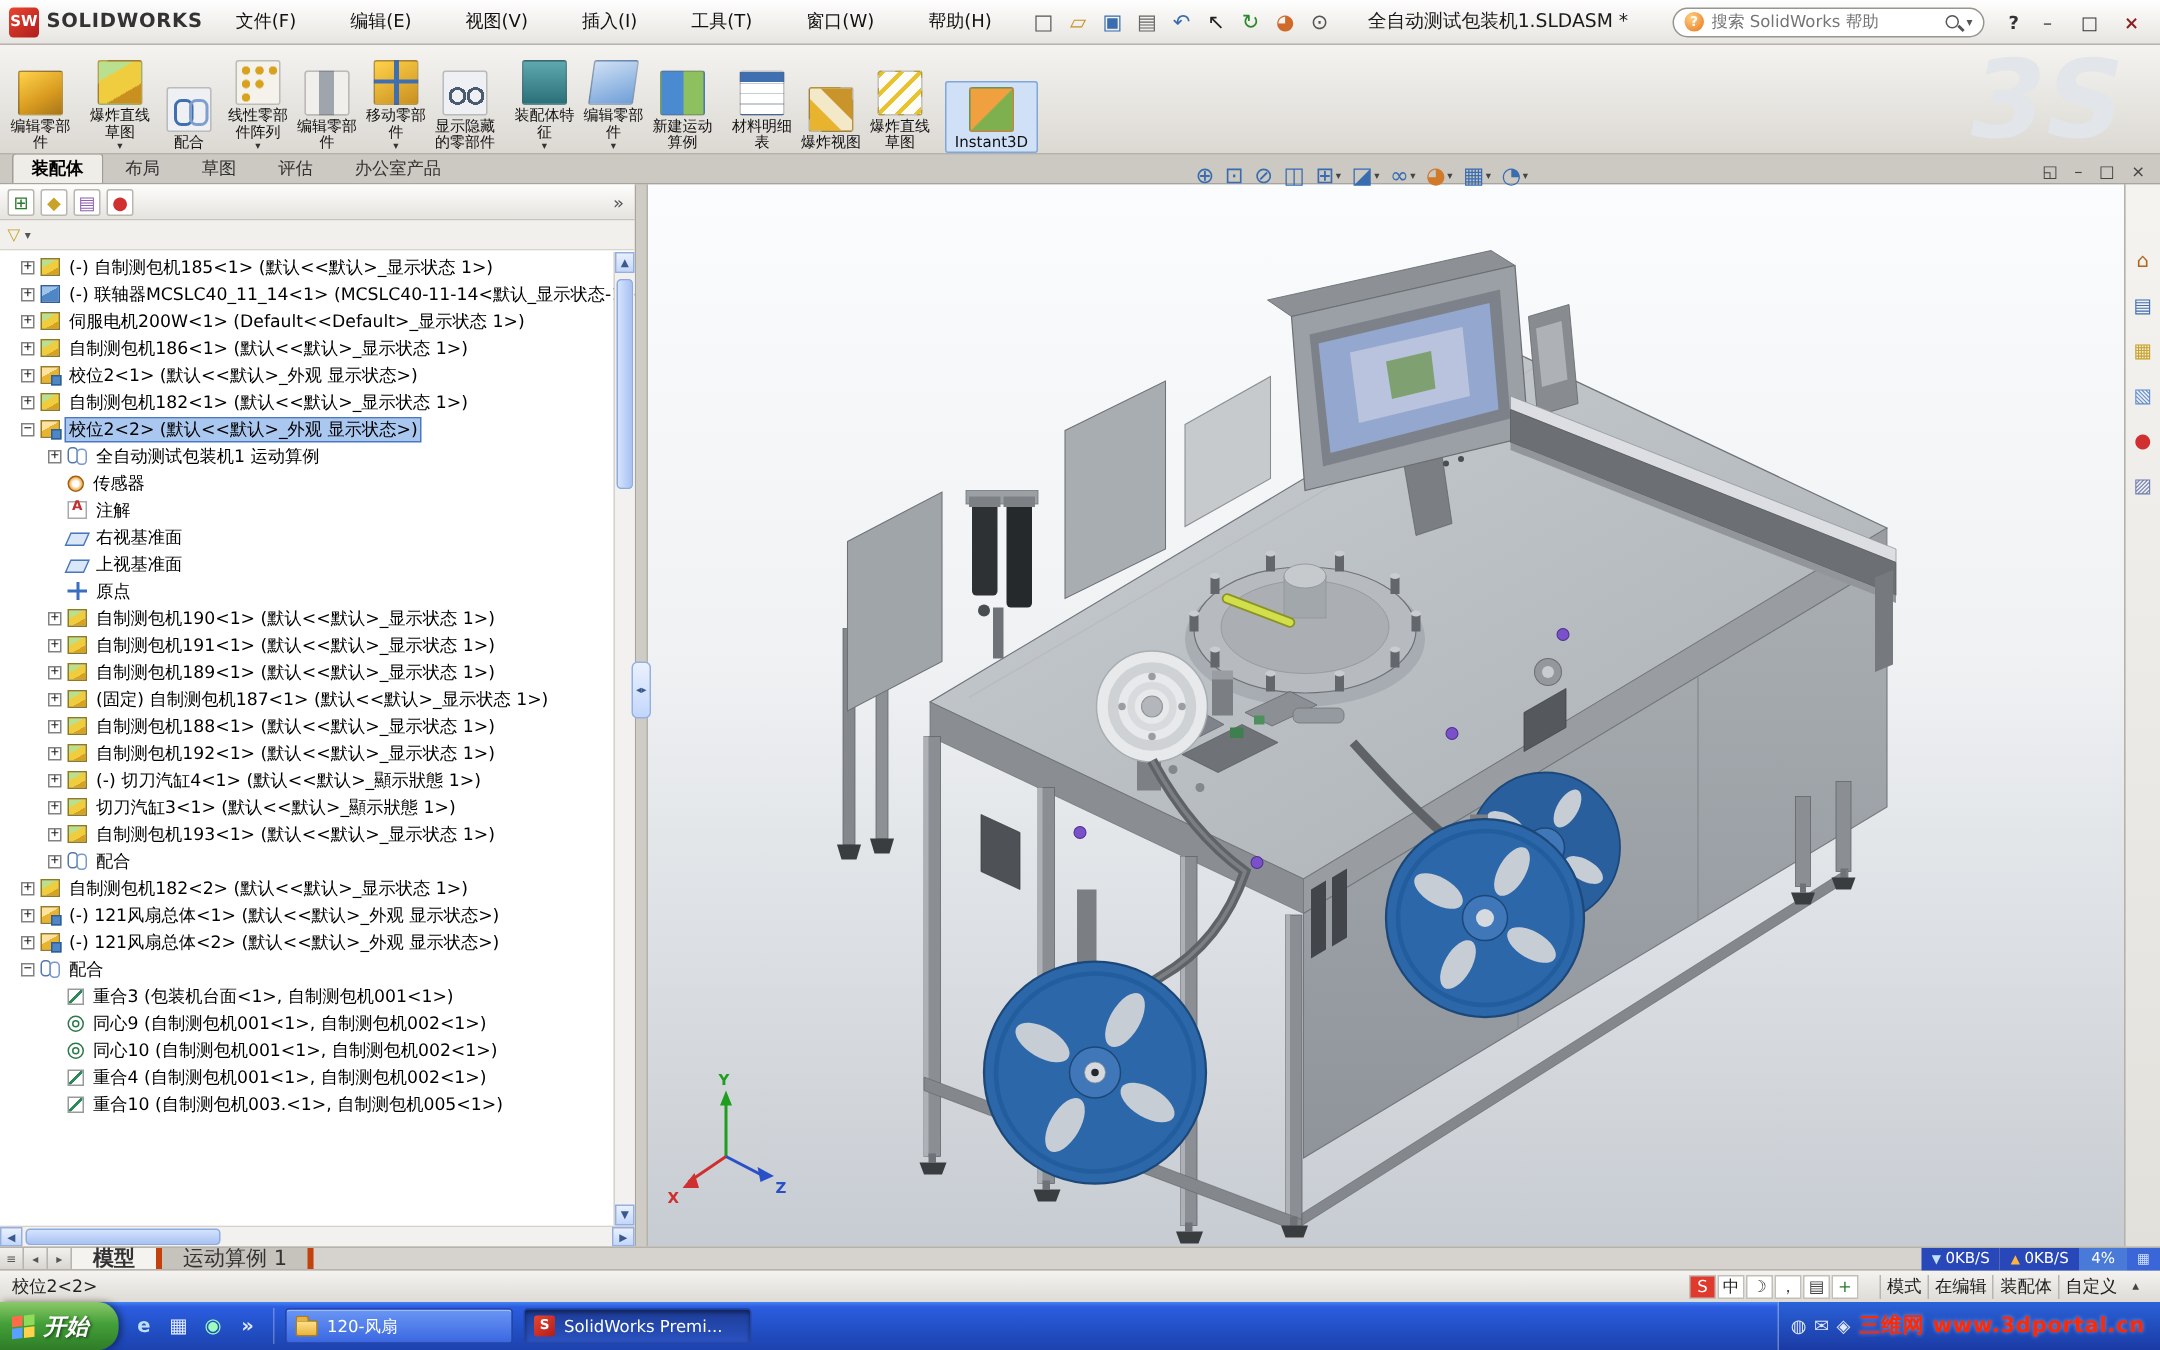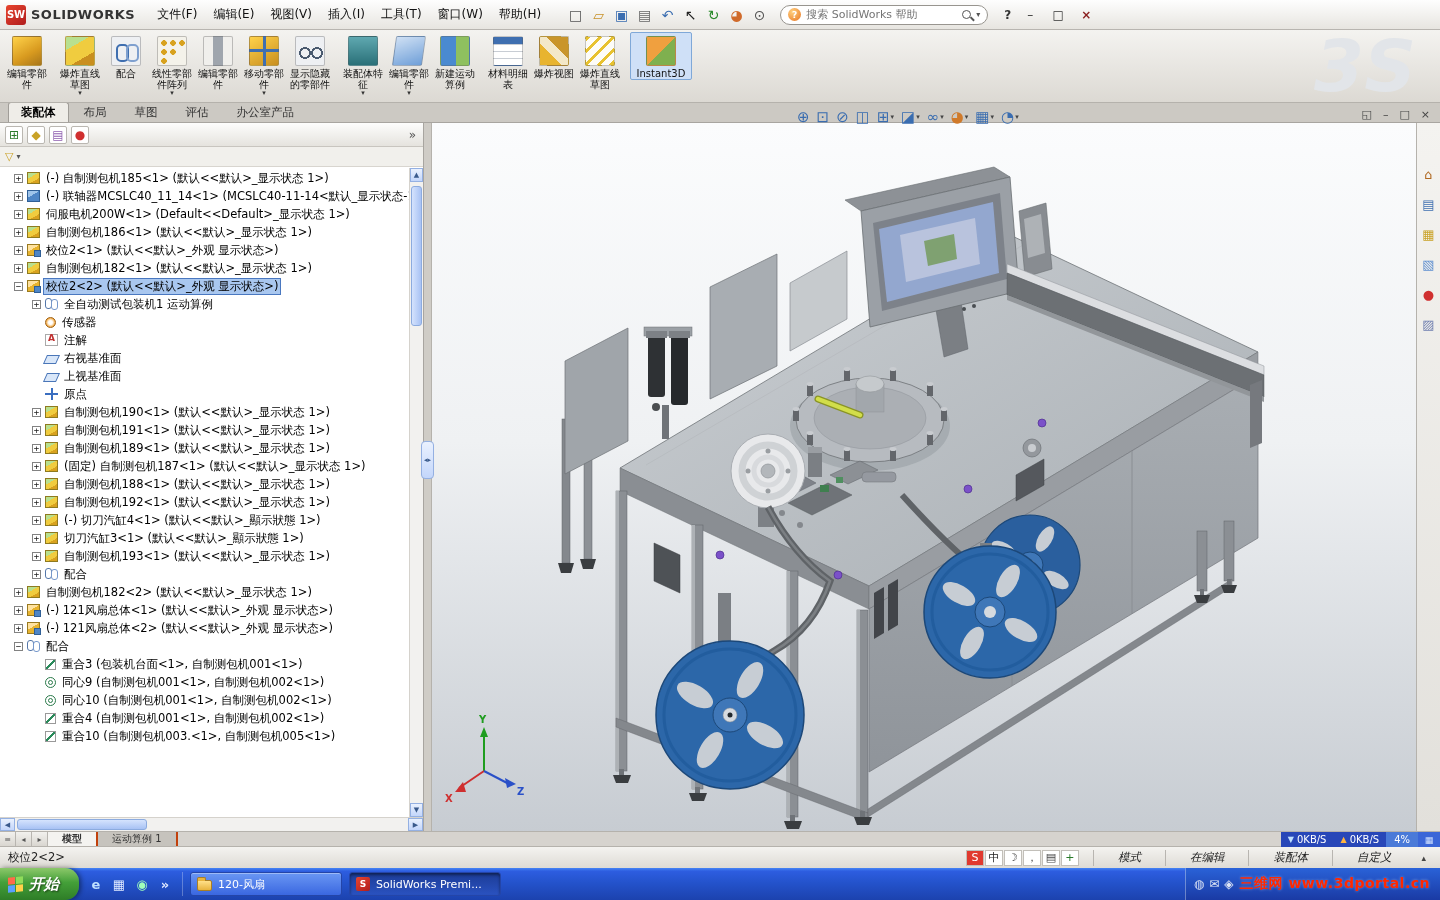--- a/index.html
+++ b/index.html
@@ -5,39 +5,39 @@
 *{margin:0;padding:0;box-sizing:border-box;}
 html,body{width:1440px;height:900px;overflow:hidden;}
 body{font-family:"DejaVu Sans","Liberation Sans",sans-serif;font-size:12px;}
 #app{position:relative;width:1440px;height:900px;background:#d6d3ce;overflow:hidden;}
 
 
 .titlebar{height:30px;background:linear-gradient(#fefefe,#e7e5e0);border-bottom:1px solid #b8b5b0;display:flex;align-items:center;padding:0 6px;gap:2px;}
 .sw-logo{display:flex;align-items:center;gap:5px;margin-right:12px;}
 .sw-badge{width:20px;height:20px;border-radius:3px;background:linear-gradient(140deg,#e8452f,#b01d1d);color:#fff;font-weight:bold;font-size:10px;display:flex;align-items:center;justify-content:center;}
 .sw-text{font-weight:bold;font-size:13px;color:#333;letter-spacing:.5px;}
-.menubar{display:flex;}
+.menubar{display:flex;gap:20px;}
 .menu-item{padding:4px 8px;color:#111;cursor:default;}
 .quickbar{display:flex;align-items:center;gap:2px;margin-left:14px;}
 .q-icon{width:21px;height:20px;display:flex;align-items:center;justify-content:center;font-size:14px;border-radius:2px;}
 .doc-title{flex:1;text-align:center;font-size:12.5px;color:#1a1a1a;white-space:nowrap;overflow:hidden;}
 .searchbox{width:208px;height:20px;border:1px solid #98958f;border-radius:10px;background:#fff;display:flex;align-items:center;padding:0 7px;gap:5px;margin:0 8px;}
 .search-badge{width:13px;height:13px;border-radius:50%;background:radial-gradient(circle at 35% 30%,#ffd07f,#e8741f);color:#fff;font-size:9px;font-weight:bold;display:flex;align-items:center;justify-content:center;flex:none;}
 .search-input{border:none;outline:none;flex:1;font-size:11px;color:#777;background:transparent;min-width:0;font-family:inherit;}
 .search-mag{width:9px;height:9px;border:1.5px solid #555;border-radius:50%;position:relative;flex:none;}
 .search-mag::after{content:"";position:absolute;left:7px;top:7px;width:5px;height:1.5px;background:#555;transform:rotate(45deg);}
 .search-drop{font-size:8px;color:#555;}
 .help-btn{padding:0 6px;color:#333;font-weight:bold;}
 .win-controls{display:flex;gap:6px;padding-right:2px;}
 .win-btn{width:22px;height:18px;display:flex;align-items:center;justify-content:center;color:#333;font-size:12px;}
 .win-btn[data-name="close-button"]{color:#8a1f1f;font-weight:bold;}
 
 
 .ribbon{height:73px;background:linear-gradient(#f4f3f0,#dcd9d3);border-bottom:1px solid #b5b2ac;position:relative;display:flex;padding:2px 4px 0 4px;}
-.ribbon-buttons{display:flex;align-items:flex-start;z-index:1;}
+.ribbon-buttons{display:flex;align-items:flex-end;z-index:1;}
 .rbtn{width:46px;display:flex;flex-direction:column;align-items:center;padding-top:3px;position:relative;border:1px solid transparent;border-radius:2px;}
 .rbtn.active{background:#cfe0f7;border-color:#7fa8d8;}
 .rbtn.wide{width:62px;}
 .ric{width:30px;height:30px;border-radius:2px;border:1px solid rgba(90,90,90,.35);flex:none;}
 .rlabel{font-size:10px;line-height:11px;text-align:center;color:#111;margin-top:2px;}
 .rdrop{font-size:7px;color:#333;line-height:7px;}
 .rsep{width:1px;background:#b0ada7;margin:4px 3px;}
 .brand-watermark{position:absolute;right:24px;top:-6px;font-size:72px;font-style:italic;font-weight:bold;color:#e2e5e9;z-index:0;user-select:none;}
 
 [data-icon="edit-component-icon"]{background:linear-gradient(150deg,#ffd24a,#d89a1f 60%,#a8761a);}
@@ -120,36 +120,36 @@
 .hud-drop{font-size:7px;color:#444;margin-left:1px;}
 .doc-controls{position:absolute;right:10px;top:108px;display:flex;gap:11px;z-index:6;}
 .doc-btn{font-size:11px;color:#444;line-height:14px;}
 
 .task-pane{width:24px;background:linear-gradient(#f4f3f0,#e2e0db);border-left:1px solid #b5b2ac;display:flex;flex-direction:column;align-items:center;padding-top:42px;gap:12px;flex:none;}
 .tp-icon{width:18px;height:18px;display:flex;align-items:center;justify-content:center;font-size:13px;}
 
 
 .bottom-bar{height:15px;background:#d6d3ce;border-top:1px solid #b5b2ac;display:flex;align-items:stretch;position:relative;}
 .bnav{width:16px;border-right:1px solid #b8b5b0;background:linear-gradient(#f2f1ee,#d9d6d0);font-size:8px;display:flex;align-items:center;justify-content:center;color:#555;}
-.btab{padding:0 14px;font-size:10px;display:flex;align-items:center;border-right:2px solid #c2410c;background:#c6c3bd;color:#333;}
+.btab{padding:0 14px;font-size:14px;display:flex;align-items:center;border-right:4px solid #c2410c;background:#c6c3bd;color:#333;}
 .btab.active{background:#f4f3f0;font-weight:bold;}
 .net-monitor{position:absolute;right:0;top:0;height:15px;display:flex;align-items:center;font-size:10px;color:#fff;}
 .net-seg{background:#2847b8;height:15px;display:flex;align-items:center;gap:3px;padding:0 7px;}
 .net-down-arrow{color:#bfe0ff;font-size:8px;}
 .net-up-arrow{color:#ffb43f;font-size:8px;}
 .net-pct{background:#4a7ad8;height:15px;display:flex;align-items:center;padding:0 8px;}
 .net-end{background:#3a66d8;height:15px;width:22px;display:flex;align-items:center;justify-content:center;color:#cfe0ff;font-size:9px;}
 
 
 .statusbar{height:22px;background:linear-gradient(#f4f3f0,#dedbd5);border-top:1px solid #b5b2ac;display:flex;align-items:center;padding:0 8px;font-size:11.5px;color:#222;}
 .sb-fill{flex:1;}
 .ime-bar{display:flex;align-items:center;margin-right:14px;}
 .ime-i{min-width:18px;height:16px;display:flex;align-items:center;justify-content:center;font-size:11px;border:1px solid #c2bfb9;margin-left:1px;padding:0 2px;}
 .status-items{display:flex;align-items:center;height:100%;}
-.sitem{padding:0 24px;border-left:1px solid #b8b5b0;height:16px;display:flex;align-items:center;font-style:italic;}
+.sitem{padding:0 4px;border-left:1px solid #b8b5b0;height:16px;display:flex;align-items:center;}
 .sb-expand{padding:0 6px;color:#444;font-size:9px;}
 
 
 .taskbar{height:32px;background:linear-gradient(#4584f4 0%,#2d5de0 10%,#2453cc 45%,#1c42ae 100%);display:flex;align-items:center;position:relative;}
 .start-button{height:32px;padding:0 20px 0 8px;background:linear-gradient(#8cc86a,#44a039 45%,#2e7d27);border-radius:0 14px 14px 0;display:flex;align-items:center;gap:6px;color:#fff;font-weight:bold;font-size:15px;font-style:italic;text-shadow:1px 1px 2px rgba(0,0,0,.55);box-shadow:2px 0 5px rgba(0,0,0,.45);flex:none;}
 .win-flag{width:15px;height:15px;display:grid;grid-template:1fr 1fr / 1fr 1fr;gap:1px;transform:skewY(-6deg);}
 .win-flag i{display:block;}
 .win-flag i:nth-child(1){background:#ff6a4a;}
 .win-flag i:nth-child(2){background:#8fdc5a;}
 .win-flag i:nth-child(3){background:#5aa0ff;}
@@ -190,20 +190,21 @@
         <span class="q-icon" data-name="new-document-icon" style="color: rgb(85, 85, 85);">□</span>
         <span class="q-icon" data-name="open-document-icon" style="color: rgb(200, 146, 42);">▱</span>
         <span class="q-icon" data-name="save-icon" style="color: rgb(58, 109, 176);">▣</span>
         <span class="q-icon" data-name="print-icon" style="color: rgb(102, 102, 102);">▤</span>
         <span class="q-icon" data-name="undo-icon" style="color: rgb(58, 109, 176);">↶</span>
         <span class="q-icon" data-name="select-icon" style="color: rgb(34, 34, 34);">↖</span>
         <span class="q-icon" data-name="rebuild-icon" style="color: rgb(42, 138, 42);">↻</span>
         <span class="q-icon" data-name="edit-color-icon" style="color: rgb(208, 106, 42);">◕</span>
         <span class="q-icon" data-name="options-icon" style="color: rgb(85, 85, 85);">⊙</span>
       </div>
+    <div class="doc-title" data-name="document-title">全自动测试包装机1.SLDASM *</div>
     <div class="searchbox" data-name="search-box">
       <span class="search-badge" data-name="help-badge-icon">?</span>
       <input class="search-input" data-name="search-input" placeholder="搜索 SolidWorks 帮助" style="">
       <span class="search-mag" data-name="search-icon"></span>
       <span class="search-drop" data-name="search-dropdown-icon">▾</span>
     </div>
     <span class="help-btn" data-name="help-button">?</span>
     <div class="win-controls" data-name="window-controls">
         <span class="win-btn" data-name="minimize-button">–</span>
         <span class="win-btn" data-name="maximize-button">□</span>

